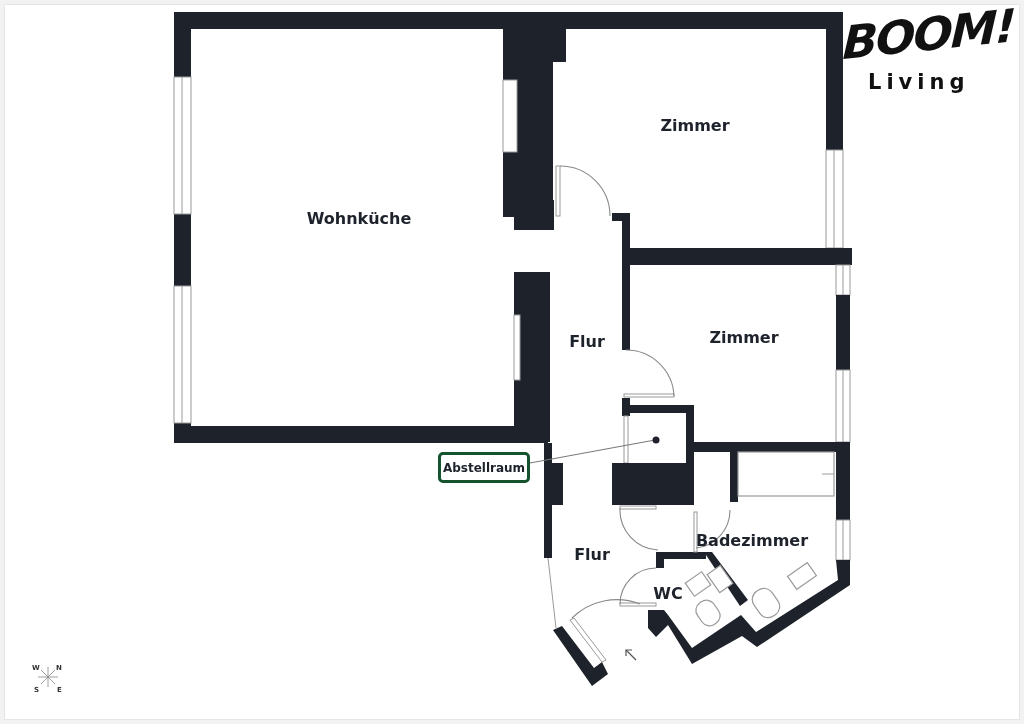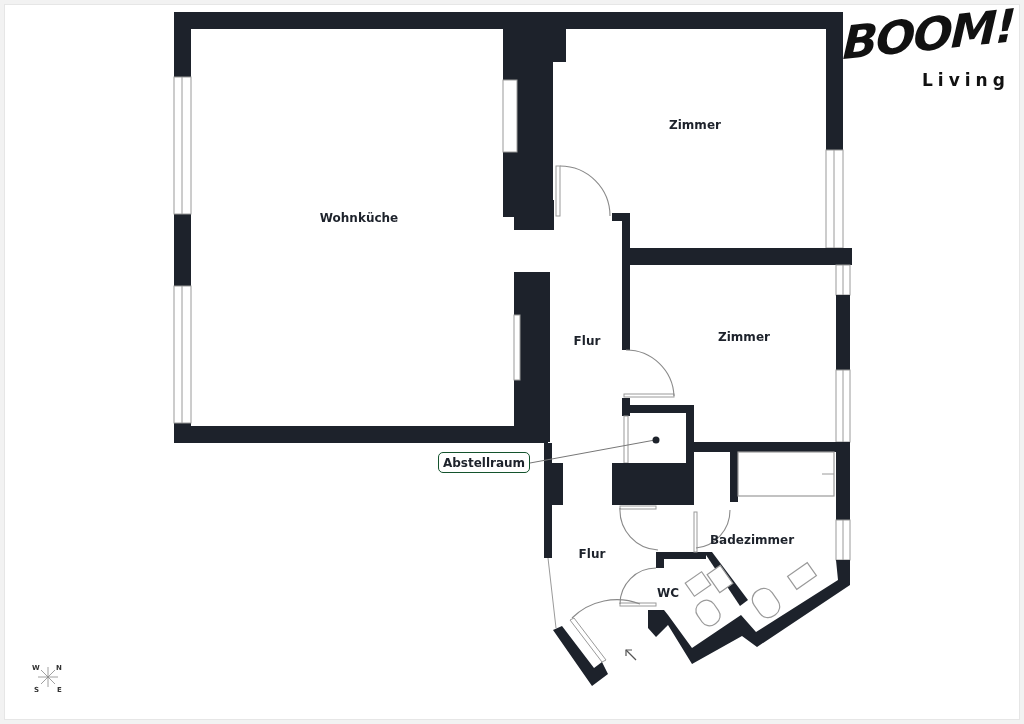--- a/index.html
+++ b/index.html
@@ -4,25 +4,25 @@
 <style>
   html, body { margin:0; padding:0; background:#f2f2f2; }
   body { width:1024px; height:724px; position:relative; overflow:hidden; font-family:"Liberation Sans", sans-serif; }
   .sheet { position:absolute; left:4px; top:4px; width:1014px; height:714px; background:#ffffff; border:1px solid #e6e6e6; }
   svg.plan { position:absolute; left:0; top:0; width:1024px; height:724px; }
   .wall { fill:#1d222b; }
   .win { fill:#ffffff; stroke:#9a9a9a; stroke-width:1; }
   .winline { stroke:#9a9a9a; stroke-width:1; }
   .door { fill:none; stroke:#8a8a8a; stroke-width:1.1; }
   .fixture { fill:#ffffff; stroke:#9a9a9a; stroke-width:1.2; }
-  .room-label { position:absolute; font-family:"DejaVu Sans", sans-serif; font-weight:bold; font-size:12px; color:#1d222b; white-space:nowrap; transform:translate(-50%,-50%); }
-  .callout { position:absolute; left:438px; top:452px; width:92px; height:21px; border:1px solid #14532d; border-radius:5px; background:#fff; box-sizing:border-box; display:flex; align-items:center; justify-content:center; font-family:"DejaVu Sans", sans-serif; font-weight:bold; font-size:12px; color:#1d222b; }
+  .room-label { position:absolute; font-family:"DejaVu Sans", sans-serif; font-weight:bold; font-size:16px; color:#1d222b; white-space:nowrap; transform:translate(-50%,-50%); }
+  .callout { position:absolute; left:438px; top:452px; width:92px; height:31px; border:3px solid #14532d; border-radius:5px; background:#fff; box-sizing:border-box; display:flex; align-items:center; justify-content:center; font-family:"DejaVu Sans", sans-serif; font-weight:bold; font-size:12px; color:#1d222b; }
   .logo { position:absolute; left:842px; top:20px; width:170px; }
   .logo-main { font-family:"DejaVu Sans", sans-serif; font-weight:bold; font-style:italic; font-size:46px; letter-spacing:-2px; color:#111; transform:skewX(-8deg) rotate(-6deg); transform-origin:left bottom; line-height:46px; }
-  .logo-sub { font-family:"DejaVu Sans", sans-serif; font-weight:bold; font-size:17px; letter-spacing:5px; color:#111; margin-left:80px; margin-top:4px; }
+  .logo-sub { font-family:"DejaVu Sans", sans-serif; font-weight:bold; font-size:21px; letter-spacing:5px; color:#111; margin-left:26px; margin-top:4px; }
   .compass { position:absolute; left:28px; top:660px; width:42px; height:36px; font-family:"DejaVu Sans", sans-serif; font-size:7px; font-weight:bold; color:#333; }
   .compass span { position:absolute; }
 </style>
 </head>
 <body>
 
 <div class="sheet"></div>
 
 <svg class="plan" viewBox="0 0 1024 724">
 

